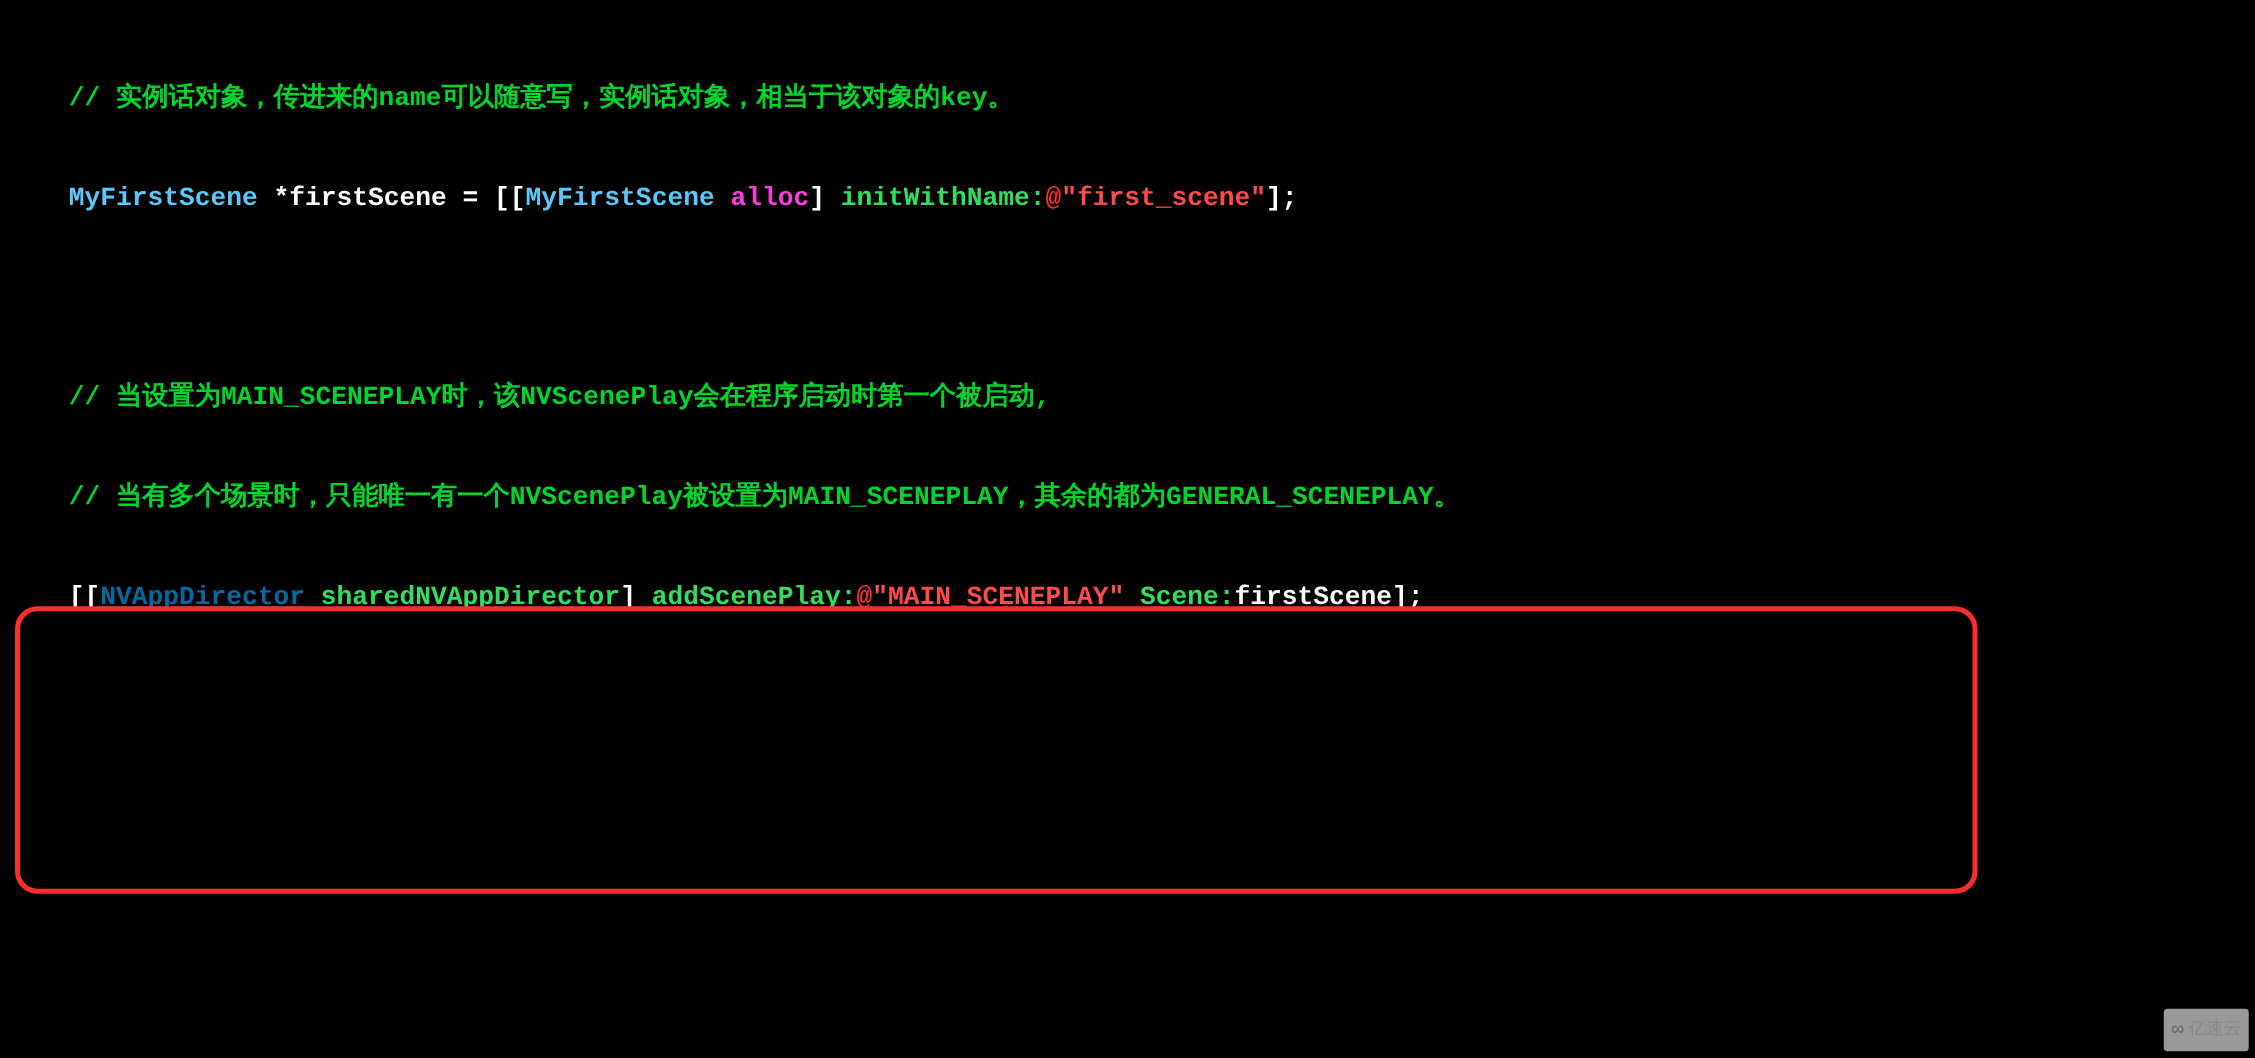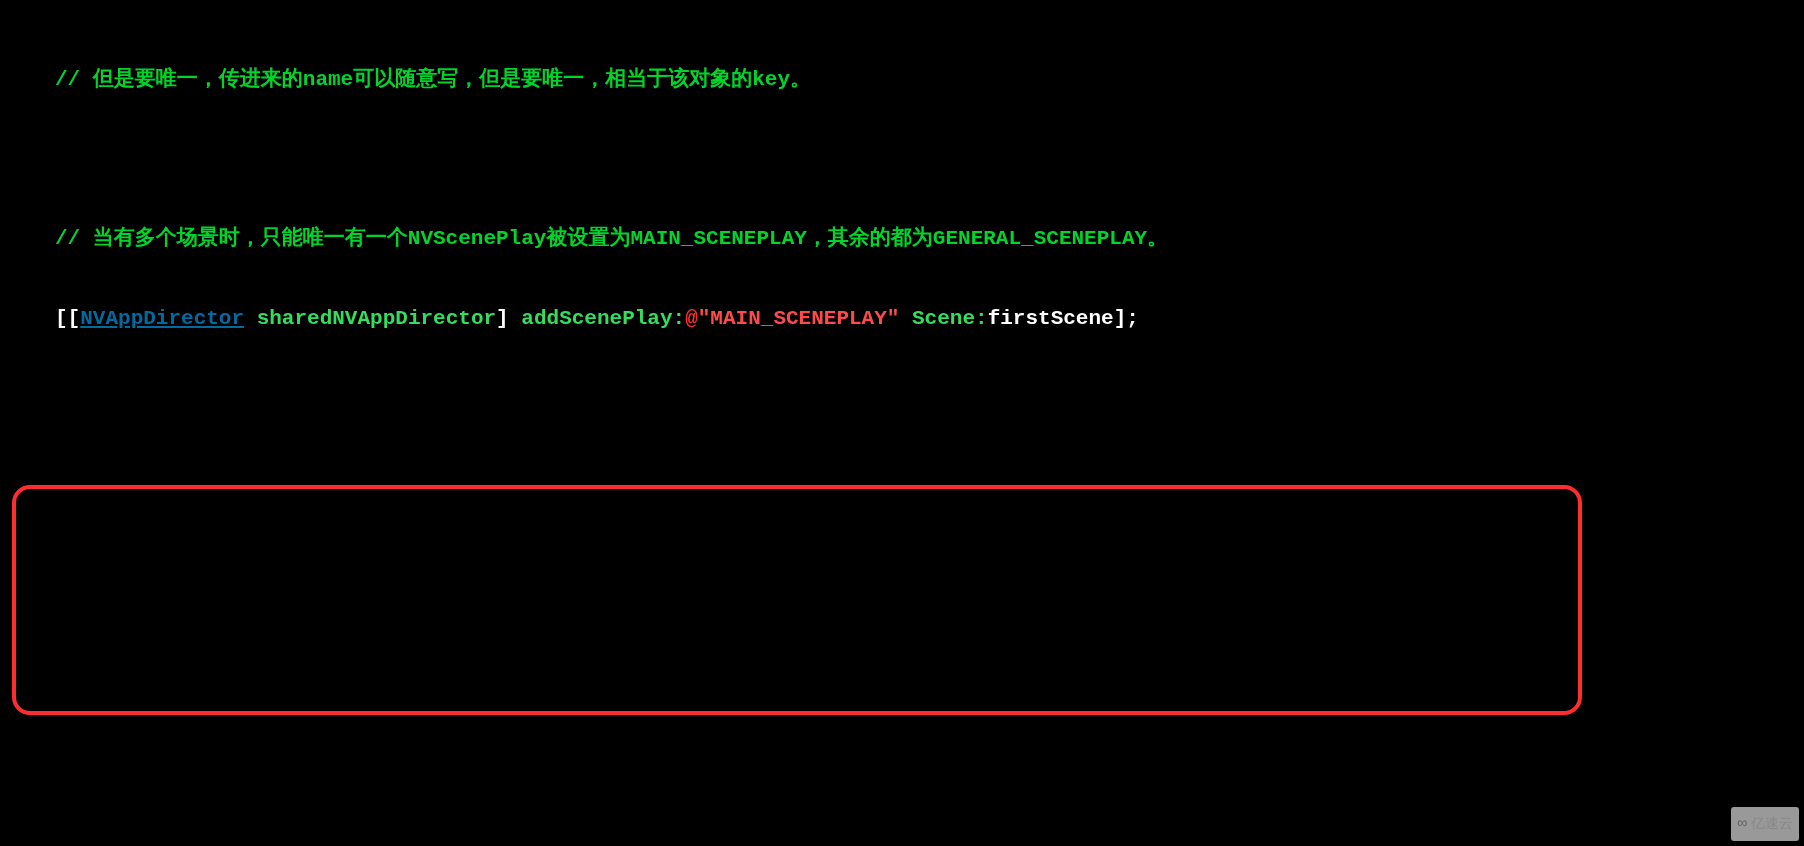--- a/index.html
+++ b/index.html
@@ -63,22 +63,24 @@
     }
     .infinity-icon {
       font-size: 16px;
       color: #666;
     }
   </style>
 </head>
 <body>
 
 <div class="code-container">
-<span class="line"><span class="comment">// 但是要唯一，传进来的name可以随意写，但是要唯一，相当于该对象的key。</span></span>
+<span class="line"><span class="comment">// 实例话对象，传进来的name可以随意写，实例话对象，相当于该对象的key。</span></span>
+<span class="line"><span class="class-name">MyFirstScene</span><span class="white"> *firstScene = [[</span><span class="class-name">MyFirstScene</span><span class="white"> </span><span class="keyword">alloc</span><span class="white">] </span><span class="method">initWithName:</span><span class="string-at">@</span><span class="string-text">"first_scene"</span><span class="white">];</span></span>
 <span class="line">&nbsp;</span>
+<span class="line"><span class="comment">// 当设置为MAIN_SCENEPLAY时，该NVScenePlay会在程序启动时第一个被启动,</span></span>
 <span class="line"><span class="comment">// 当有多个场景时，只能唯一有一个NVScenePlay被设置为MAIN_SCENEPLAY，其余的都为GENERAL_SCENEPLAY。</span></span>
 <span class="line"><span class="white">[[</span><span class="link">NVAppDirector</span><span class="white"> </span><span class="method">sharedNVAppDirector</span><span class="white">] </span><span class="method">addScenePlay:</span><span class="string-at">@</span><span class="string-text">"MAIN_SCENEPLAY"</span><span class="white"> </span><span class="method">Scene:</span><span class="white">firstScene];</span></span>
 <span class="line">&nbsp;</span>
 
 
 
 
 
 
 

